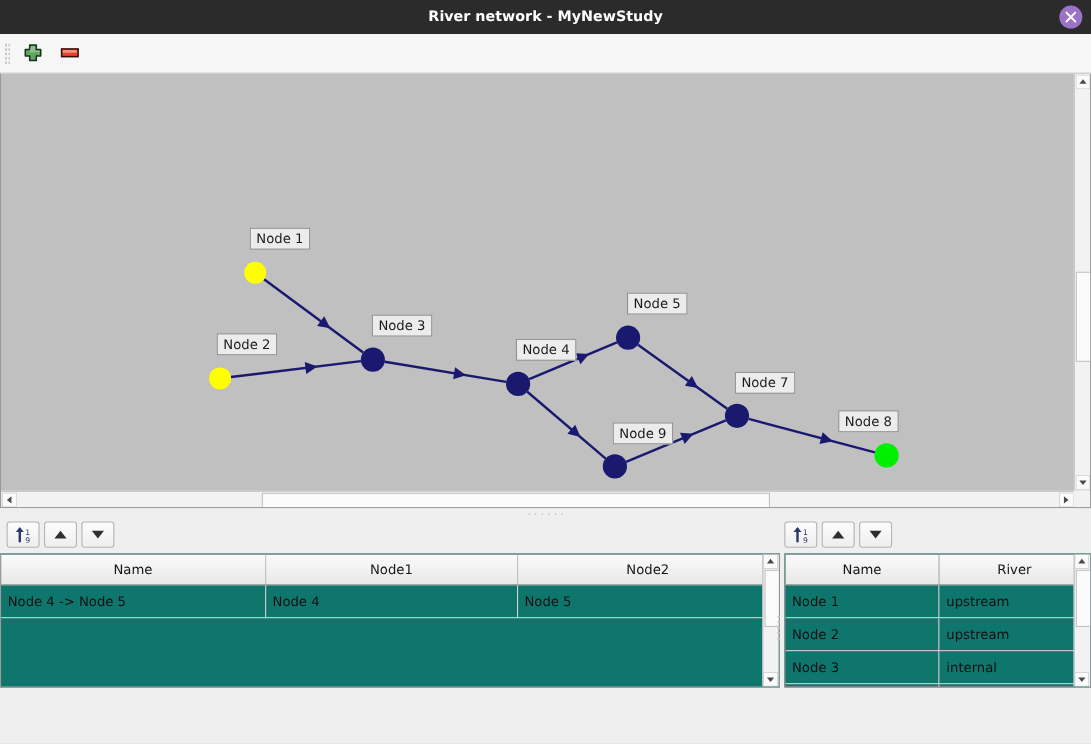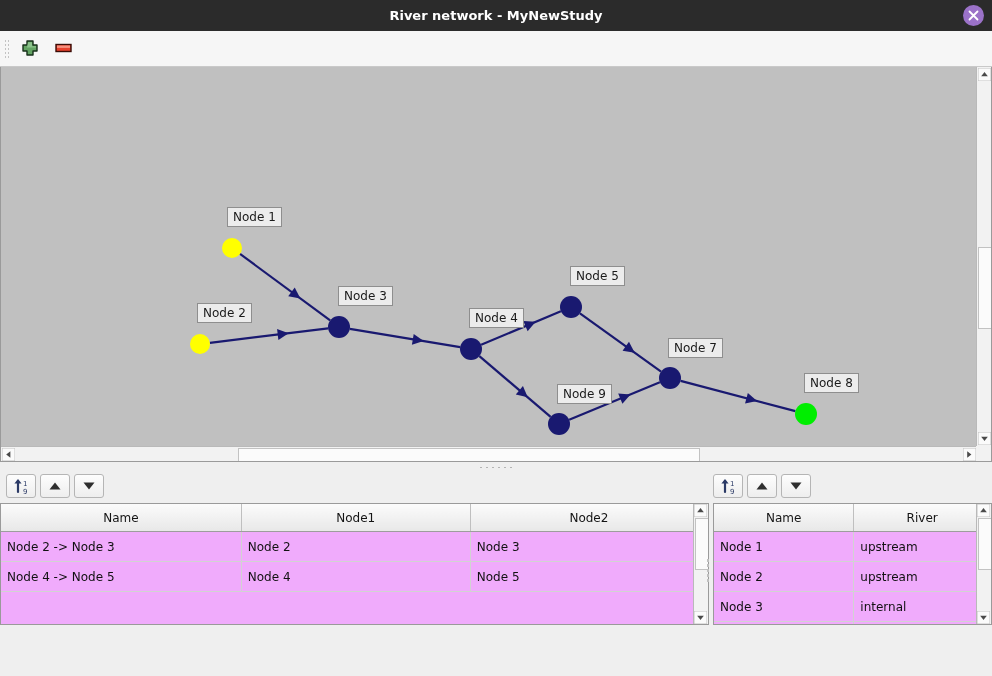--- a/index.html
+++ b/index.html
@@ -88,21 +88,21 @@
     position:absolute;top:0;width:30px;height:24px;
     background:linear-gradient(#fdfdfd,#eeeeee);
     border:1px solid #b5b5b5;border-radius:3px;box-sizing:border-box;cursor:pointer;
   }
   .tbtn.sort{left:0;}
   .tbtn.up{left:34px;}
   .tbtn.down{left:68px;}
   .tbtn svg{display:block;margin:0 auto;}
 
   .table-wrap{
-    position:absolute;background:#f0abfc;border:1px solid #9a9a9a;box-sizing:border-box;overflow:hidden;
+    position:absolute;background:#0f766e;border:1px solid #9a9a9a;box-sizing:border-box;overflow:hidden;
   }
   table{border-collapse:collapse;table-layout:fixed;width:100%;}
   thead th{
     height:25px;background:linear-gradient(#fbfbfb,#e8e8e8);
     border-right:1px solid #bfbfbf;border-bottom:1px solid #9d9d9d;
     font-weight:normal;font-size:12px;color:#141414;text-align:center;
   }
   tbody td{
     height:29px;padding:0 6px;border-right:1px solid #d2d2d2;border-bottom:1px solid #d2d2d2;
     font-size:12px;color:#111;white-space:nowrap;overflow:hidden;text-align:left;
@@ -185,21 +185,21 @@
       </svg>
     </div>
     <div id="label-layer">
         <div class="node-label" style="left: 226px; top: 140px;">Node 1</div>
         <div class="node-label" style="left: 196px; top: 236px;">Node 2</div>
         <div class="node-label" style="left: 337px; top: 219px;">Node 3</div>
         <div class="node-label" style="left: 468px; top: 241px;">Node 4</div>
         <div class="node-label" style="left: 569px; top: 199px;">Node 5</div>
         <div class="node-label" style="left: 556px; top: 317px;">Node 9</div>
         <div class="node-label" style="left: 667px; top: 271px;">Node 7</div>
-        <div class="node-label" style="left: 803px; top: 306px; text-align: center;">Node 8</div>
+        <div class="node-label" style="left: 761px; top: 306px; text-align: center;">Node 8</div>
       </div>
 
     <div class="vscroll">
       <div class="sb-arrow" style="left:1px;top:1px;">
         <svg width="13" height="13" viewBox="0 0 13 13">
           <rect x="0" y="0" width="13" height="13" fill="#fbfbfb" stroke="#c2c2c2"></rect>
           <path d="M6.5 4 L9.8 8.2 L3.2 8.2 Z" fill="#4a4a4a"></path>
         </svg>
       </div>
       <div class="sb-thumb vtrack-thumb" style="top:180px;height:80px;"></div>
@@ -264,25 +264,20 @@
             <col style="width:233px">
         </colgroup>
         <thead>
           <tr>
             <th>Name</th>
             <th>Node1</th>
             <th>Node2</th>
           </tr>
         </thead>
         <tbody id="reach-tbody">
-            <tr>
-              <td>Node 2 -&gt; Node 3</td>
-              <td>Node 2</td>
-              <td>Node 3</td>
-            </tr>
             <tr>
               <td>Node 4 -&gt; Node 5</td>
               <td>Node 4</td>
               <td>Node 5</td>
             </tr>
           </tbody>
       </table>
       <div class="tbl-vscroll">
         <div class="sb-arrow" style="left:0px;top:0px;">
           <svg width="13" height="13" viewBox="0 0 13 13">

